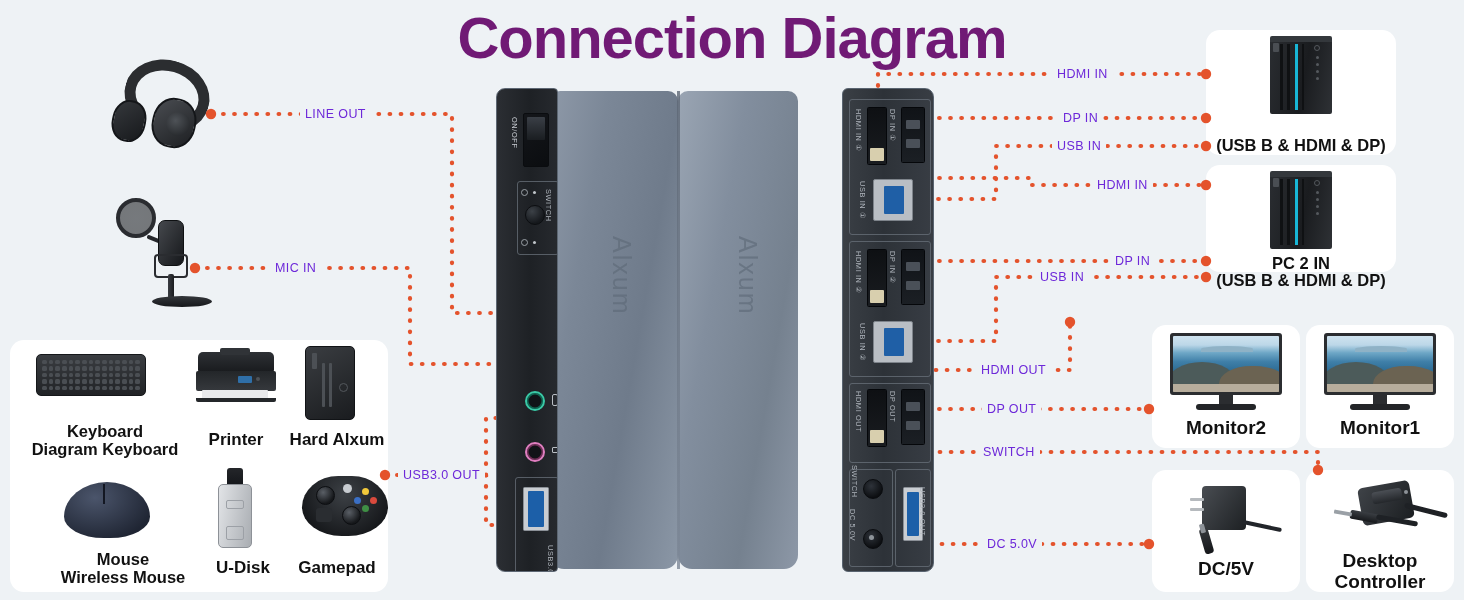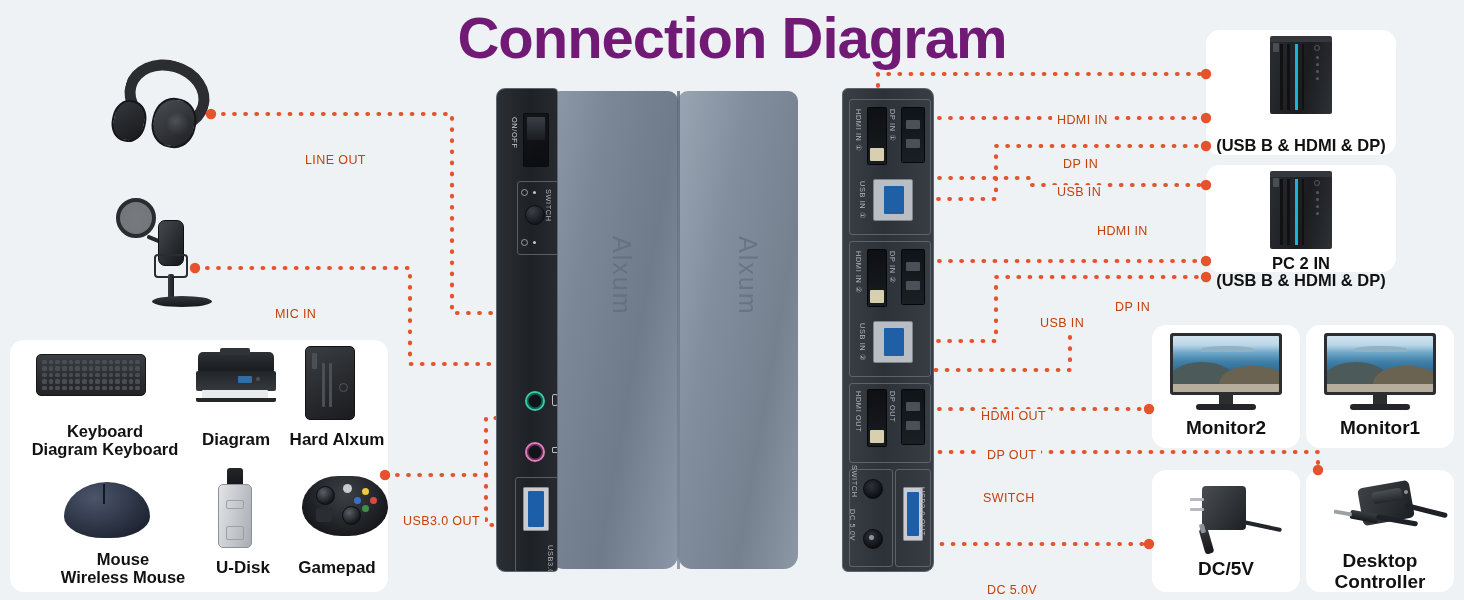--- a/index.html
+++ b/index.html
@@ -32,28 +32,27 @@
     font-weight: bold; color: #111;
     line-height: 1.12;
     white-space: pre-line;
   }
 
   
   .conn-label {
     position: absolute;
     font-size: 12.5px;
     font-weight: 500;
-    color: #c2410c;
+    color: #6d28d9;
     letter-spacing: 0.4px;
     white-space: nowrap;
     background: #eef2f5;
     padding: 0 5px;
     transform: translateY(-50%);
     z-index: 6;
-    margin-top: 46px;
   }
 
   
   svg.routes { position: absolute; inset: 0; width: 1464px; height: 600px; z-index: 3; pointer-events: none; }
 
   
   .kvm { position: absolute; z-index: 4; }
 
   
   .kvm-body-left, .kvm-body-right {
@@ -456,21 +455,21 @@
 
     <div class="art" style="left:184px; top:12px; width:84px; height:50px;">
       <div class="pr-top" style="left:4px; top:0px; width:76px; height:20px;"></div>
       <div style="position:absolute;left:26px;top:-4px;width:30px;height:7px;background:#303337;border-radius:2px;"></div>
       <div class="pr-mid" style="left:2px; top:19px; width:80px; height:20px;"></div>
       <div class="pr-screen" style="left:44px; top:24px; width:14px; height:7px;"></div>
       <div style="position:absolute;left:62px;top:25px;width:4px;height:4px;border-radius:50%;background:#4e5257;"></div>
       <div class="pr-tray" style="left:8px; top:38px; width:66px; height:10px;"></div>
       <div style="position:absolute;left:2px;top:46px;width:80px;height:4px;background:#24272a;border-radius:0 0 2px 2px;"></div>
     </div>
-    <div class="card-label" style="left:168px; top:90px; width:116px; font-size:17px;">Diagram</div>
+    <div class="card-label" style="left:168px; top:90px; width:116px; font-size:17px;">Printer</div>
 
     <div class="hd" style="left:295px; top:6px; width:50px; height:74px;">
       <div class="hd-line" style="left:6px; top:6px; width:5px; height:16px;"></div>
       <div class="hd-line" style="left:16px; top:16px; width:3px; height:44px;"></div>
       <div class="hd-line" style="left:23px; top:16px; width:3px; height:44px;"></div>
       <div style="position:absolute;left:33px;top:36px;width:9px;height:9px;border-radius:50%;border:1.5px solid #53575c;"></div>
     </div>
     <div class="card-label" style="left:272px; top:90px; width:110px; font-size:17px;">Hard Alxum</div>
 
     <div class="art" style="left:50px; top:140px; width:100px; height:60px;">

